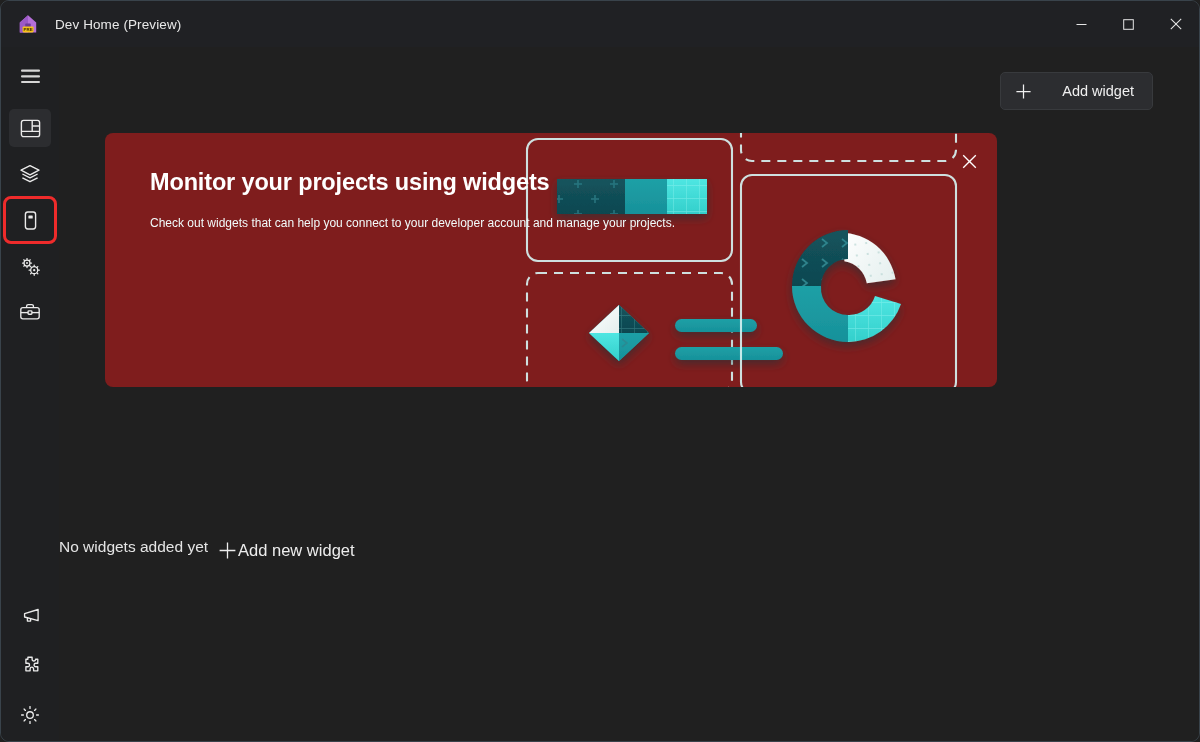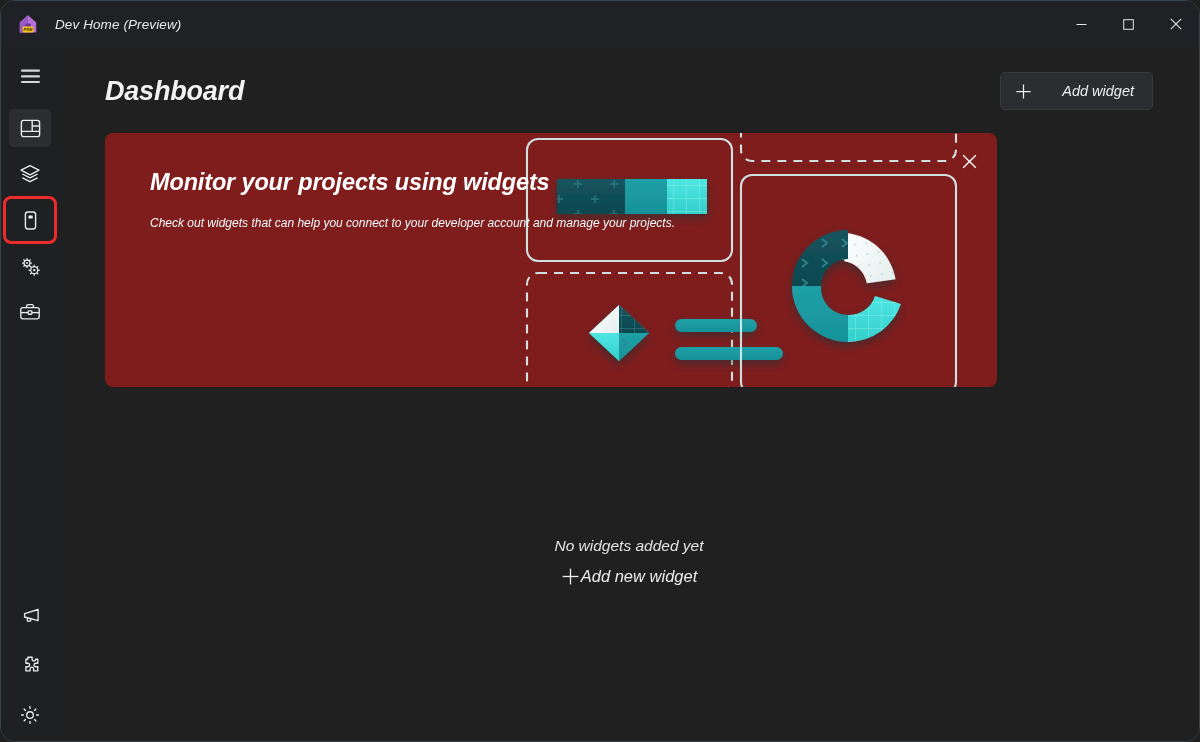--- a/index.html
+++ b/index.html
@@ -12,23 +12,22 @@
     font-family: "Liberation Sans", sans-serif;
     -webkit-font-smoothing: antialiased;
   }
 
   #app {
     position: relative;
     width: 1200px;
     height: 742px;
     background: #202020;
     border: 1px solid #39434b;
-    border-radius: 15px;
+    border-radius: 9px;
     overflow: hidden;
-    font-style: italic;
   }
 
   
   .titlebar {
     position: absolute;
     top: 0; left: 0;
     width: 1198px;
     height: 46px;
     background: #202124;
     display: flex;
@@ -202,21 +201,21 @@
     border-radius: 4px;
     z-index: 9;
   }
 
   
   .empty-state {
     position: absolute;
     left: 0; right: 0;
     top: 490px;
     display: flex;
-    flex-direction: column;
+    flex-direction: row;
     align-items: center;
   }
   .empty-title {
     font-size: 15.5px;
     color: #e4e4e4;
     margin-bottom: 8px;
   }
   .empty-add {
     display: flex;
     align-items: center;
@@ -388,21 +387,20 @@
             <line x1="6.4" y1="15.6" x2="5.1" y2="16.9"></line>
           </g>
         </svg>
       </span>
     </div>
   </div>
 
   <div class="content">
 
     <div class="page-header">
-      <div class="page-title">Dashboard</div>
 
       <div class="add-widget-btn">
         <span>
           <svg width="17" height="17" viewBox="0 0 17 17">
             <line x1="8.5" y1="1.4" x2="8.5" y2="15.6" stroke="#f0f0f0" stroke-width="1.25"></line>
             <line x1="1.4" y1="8.5" x2="15.6" y2="8.5" stroke="#f0f0f0" stroke-width="1.25"></line>
           </svg>
         </span>
         <span>Add widget</span>
       </div>

